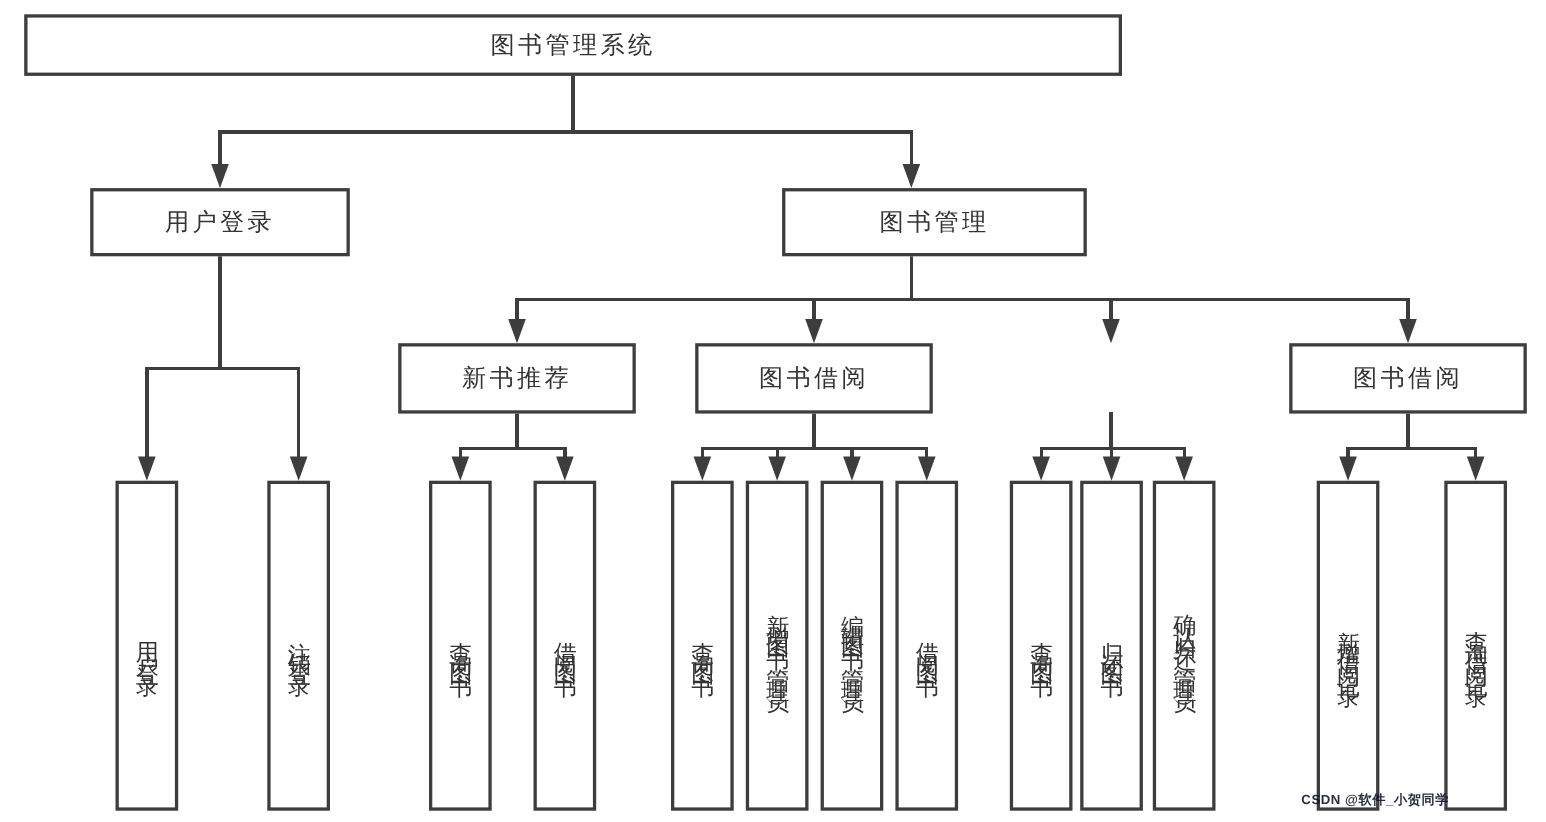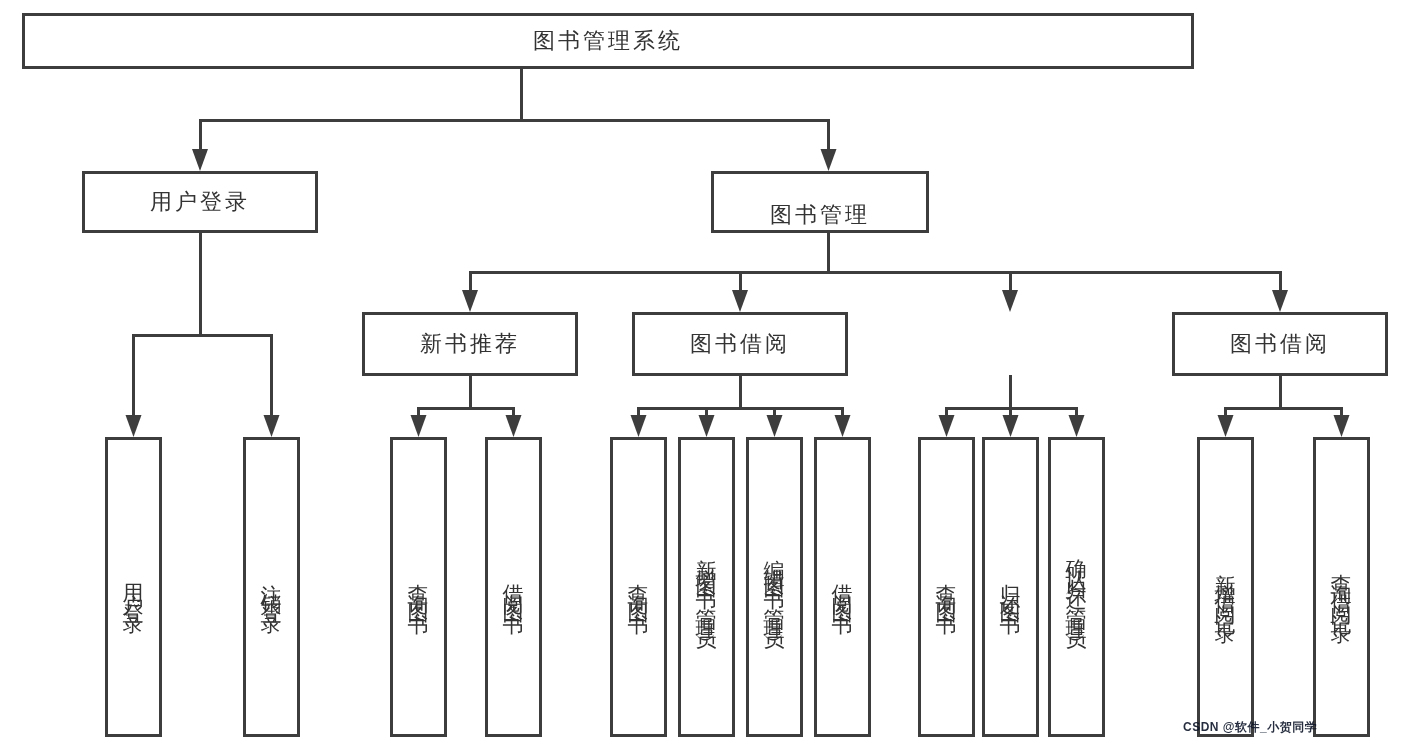--- a/index.html
+++ b/index.html
@@ -26,23 +26,23 @@
     align-items: center;
     justify-content: center;
     color: #333333;
     z-index: 2;
   }
   .h-label {
     font-size: 22px;
     letter-spacing: 3px;
     white-space: nowrap;
   }
-  .root  { left: 22px;  top: 13px;  width: 1172px; height: 56px; }
+  .root  { left: 22px;  top: 13px;  width: 998px; height: 56px; }
   .l2a   { left: 82px;  top: 171px; width: 236px; height: 62px; }
-  .l2b   { left: 711px; top: 171px; width: 218px; height: 62px; align-items: flex-end; }
+  .l2b   { left: 711px; top: 171px; width: 277px; height: 62px; }
   .l3    { top: 312px; height: 64px; width: 216px; }
   .leaf  { top: 437px; height: 300px; width: 57px; }
   .v-label {
     writing-mode: vertical-rl;
     text-orientation: mixed;
     font-size: 21px;
     letter-spacing: 10px;
     line-height: 1;
     white-space: nowrap;
   }

